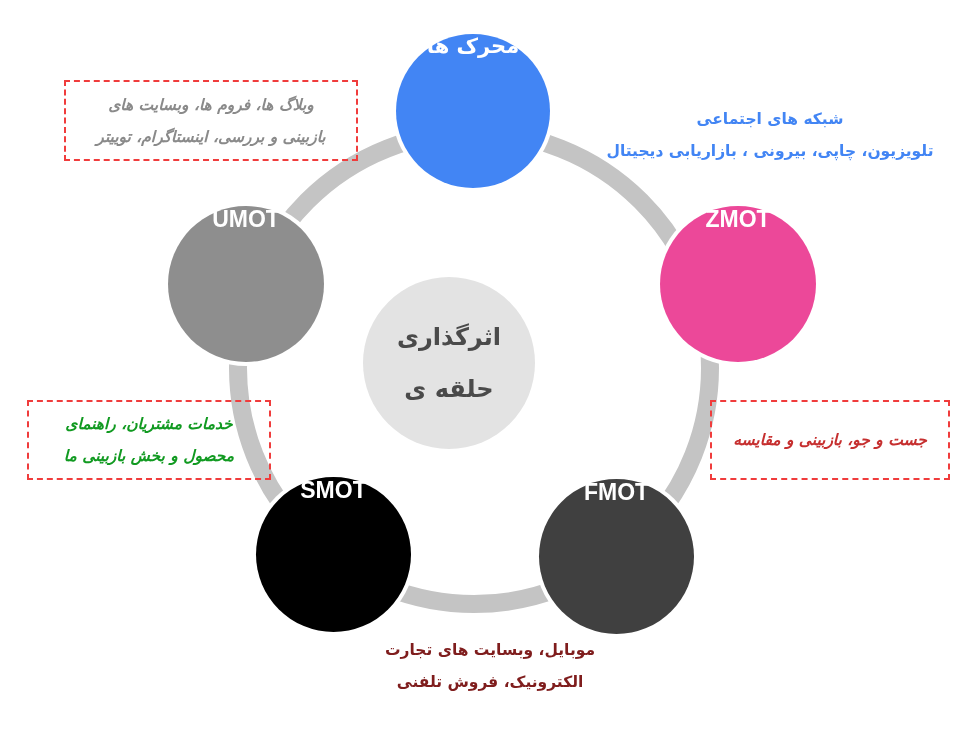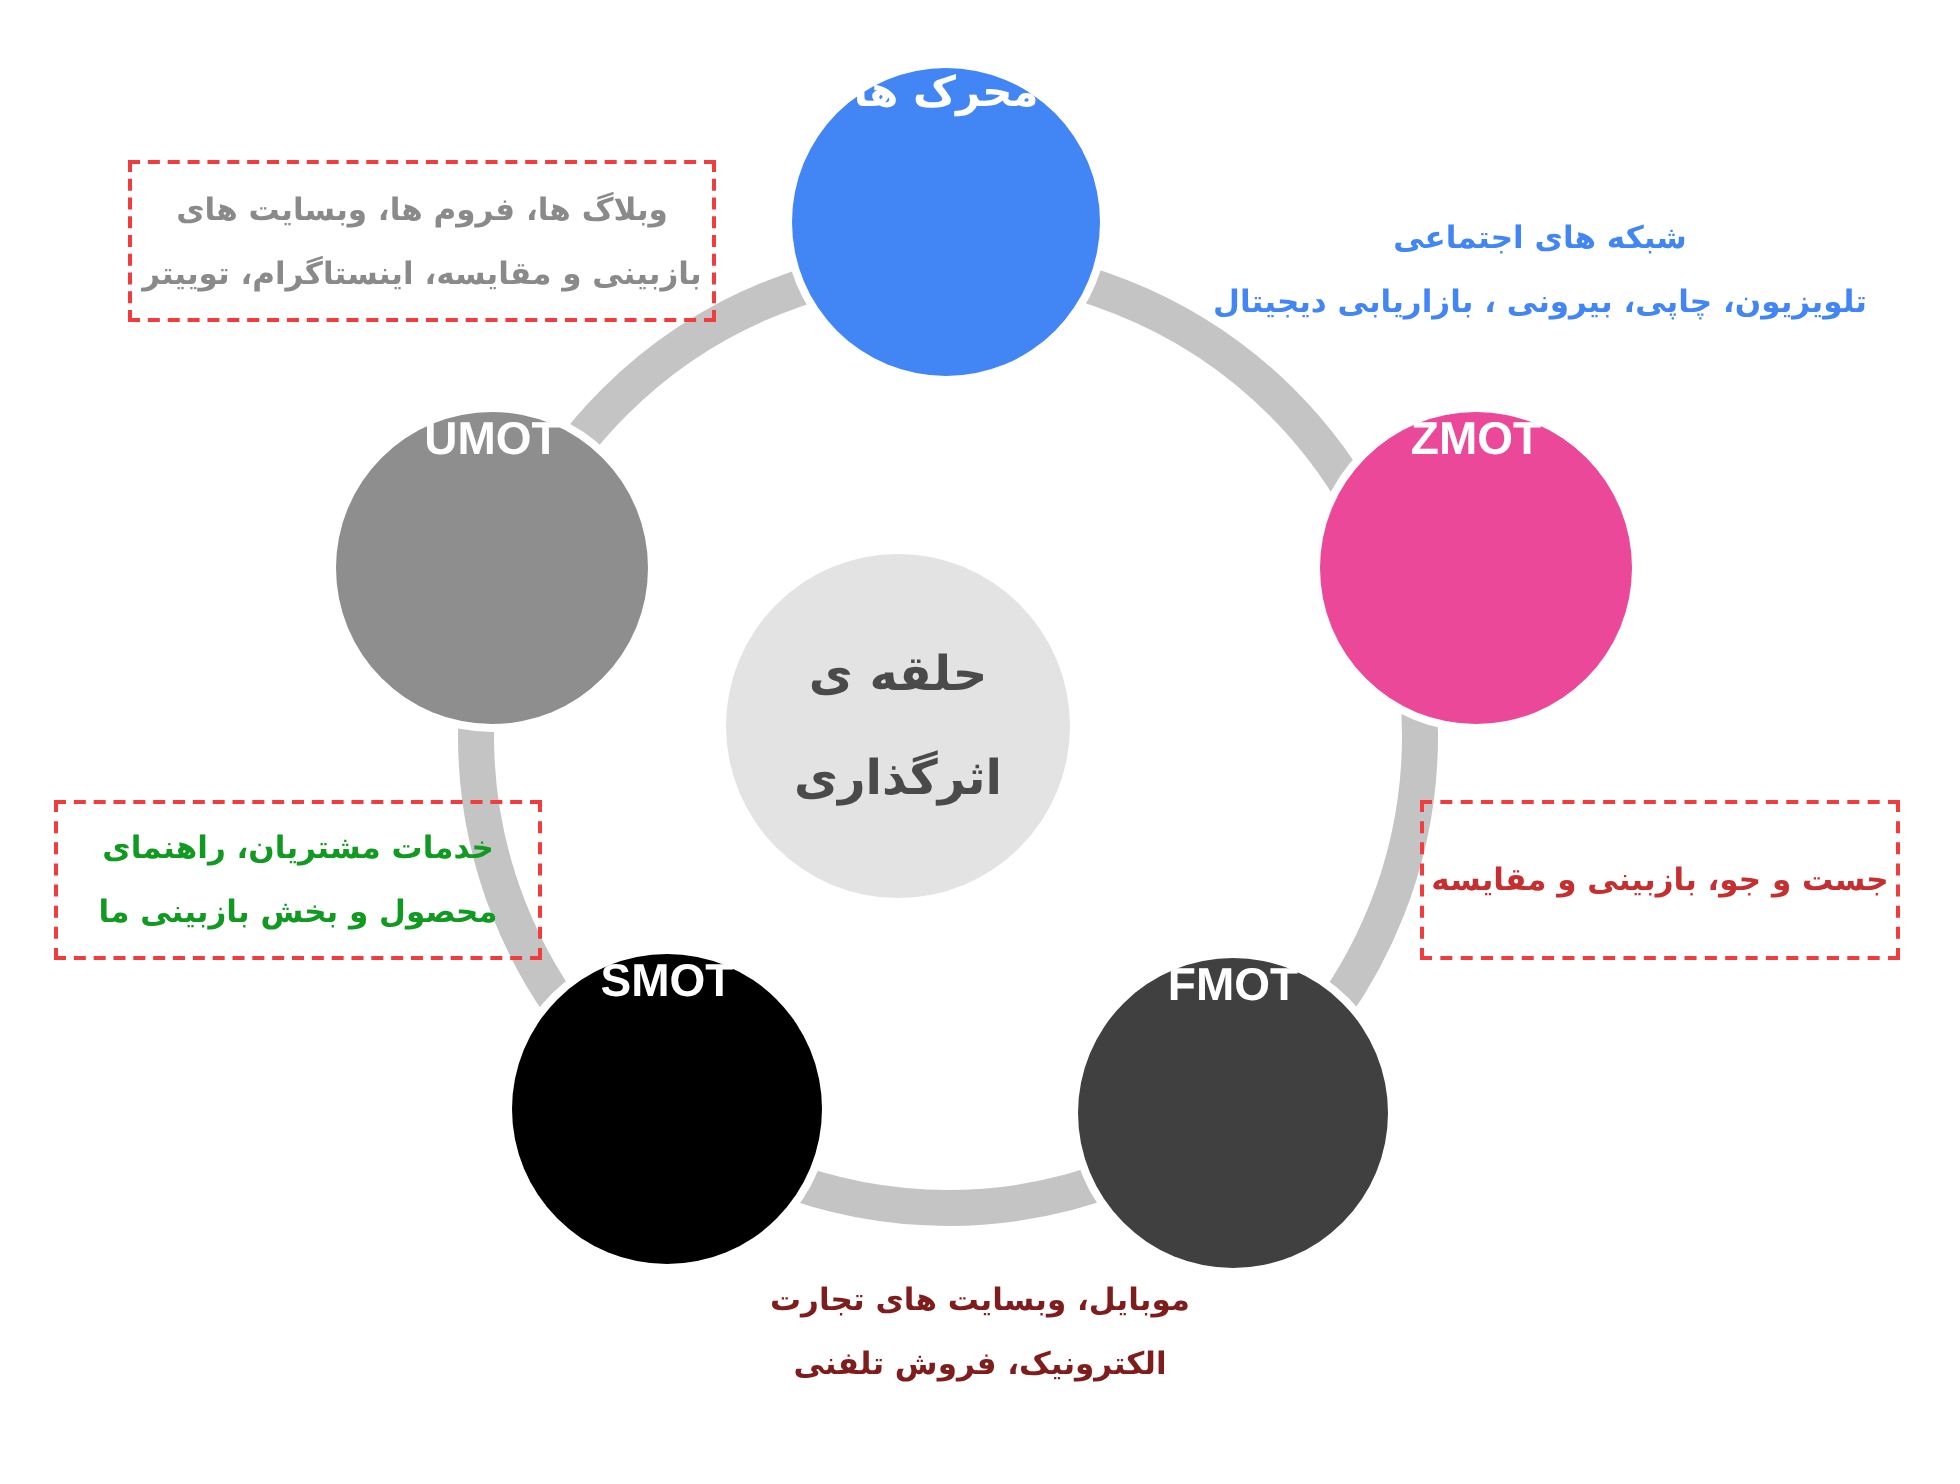--- a/index.html
+++ b/index.html
@@ -22,33 +22,33 @@
     background: #e3e3e3; color: #4a4a4a;
     display: flex; flex-direction: column; align-items: center; justify-content: center;
     font-weight: bold; font-size: 24px; line-height: 52px;
     direction: rtl;
   }
   .note {
     position: absolute; direction: rtl; text-align: center;
     font-size: 15.5px; line-height: 32px; font-weight: bold;
     display: flex; flex-direction: column; justify-content: center; align-items: center;
   }
-  .note.boxed { border: 2px dashed #f03c3c; box-sizing: border-box; }
+  .note.boxed { border: 2px dashed #f03c3c; box-sizing: border-box; font-style: italic; }
   .note span { display: block; }
 </style>
 </head>
 <body>
 
 <svg class="ring-svg" viewBox="0 0 980 742">
   <circle cx="474" cy="368" r="236" fill="none" stroke="#c4c4c4" stroke-width="18"></circle>
 </svg>
 
 <div class="center-node" style="left:363px; top:277px; width:172px; height:172px;">
+  <span>اثرگذاری</span>
   <span>حلقه ی</span>
-  <span>اثرگذاری</span>
 </div>
 
 <div class="node fa" style="left:396px; top:34px; width:154px; height:154px; background:#4285f4;">
   <span>محرک ها</span>
 </div>
 
 <div class="node" style="left:660px; top:206px; width:156px; height:156px; background:#ec4899;">
   <span>ZMOT</span>
 </div>
 
@@ -78,14 +78,14 @@
   <span>الکترونیک، فروش تلفنی</span>
 </div>
 
 <div class="note boxed" style="left:27px; top:400px; width:244px; height:80px; color:#119a21;">
   <span>خدمات مشتریان، راهنمای</span>
   <span>محصول و بخش بازبینی ما</span>
 </div>
 
 <div class="note boxed" style="left:64px; top:80px; width:294px; height:81px; color:#8a8a8a;">
   <span>وبلاگ ها، فروم ها، وبسایت های</span>
-  <span>بازبینی و مقایسه، اینستاگرام، توییتر</span>
+  <span>بازبینی و بررسی، اینستاگرام، توییتر</span>
 </div>
 
 </body></html>

